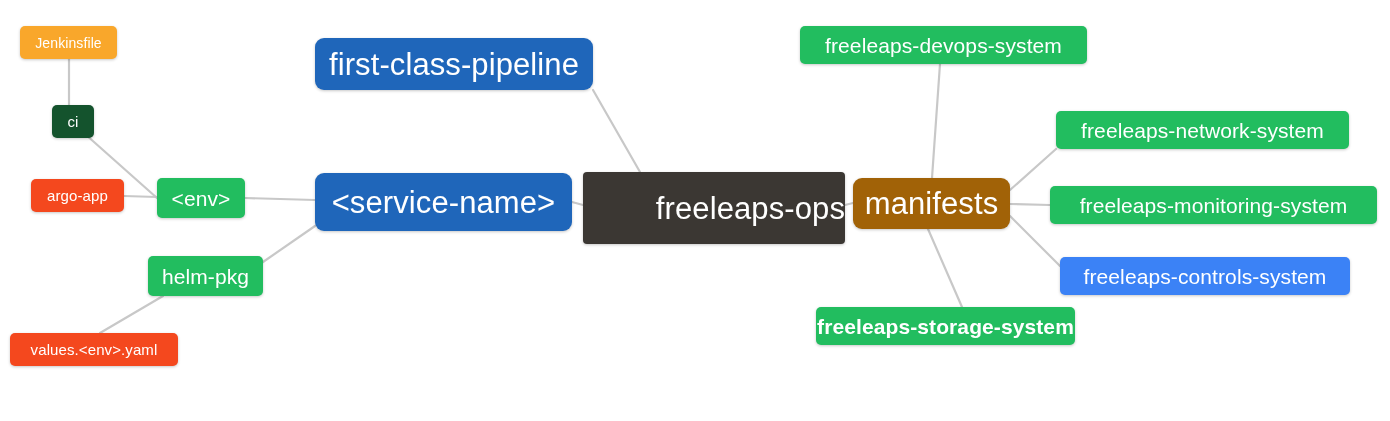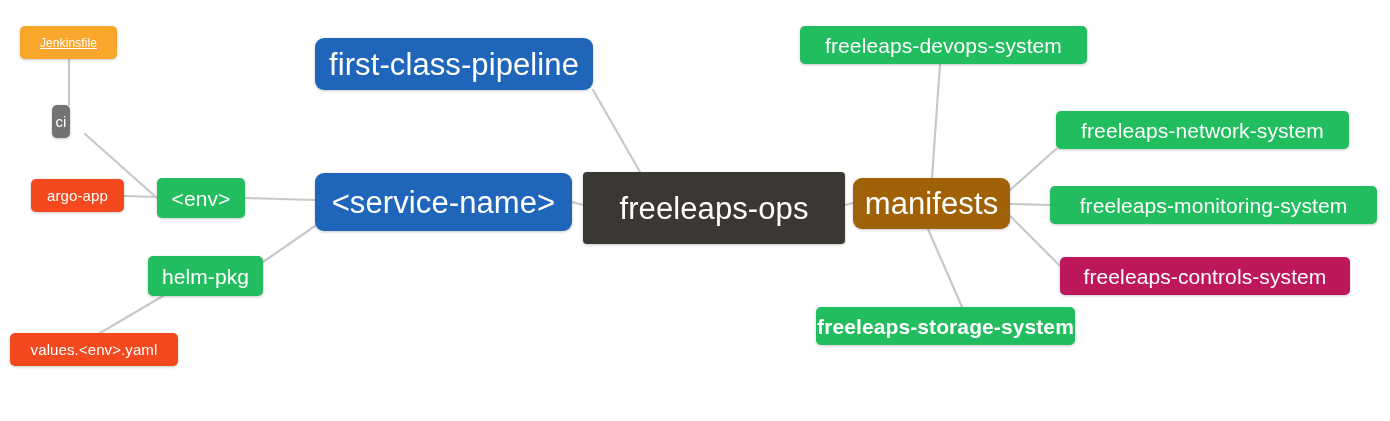--- a/index.html
+++ b/index.html
@@ -65,22 +65,21 @@
   .tier-branch {
     font-size: 21px;
   }
   .tier-leaf {
     font-size: 21px;
   }
   .tier-small {
     font-size: 15px;
   }
   .tier-tiny {
-    font-size: 12px;
-    text-decoration: underline;
+    font-size: 14px;
   }
 </style>
 </head>
 <body>
 
 <div id="mindmap">
   <svg id="edge-layer" viewBox="0 0 1390 421" width="1390" height="421" xmlns="http://www.w3.org/2000/svg">
       <path d="M 69 59 L 69 105" class="edge" stroke="#c8c8c8"></path>
       <path d="M 85 134 L 157 198" class="edge" stroke="#c8c8c8"></path>
       <path d="M 124 196 L 157 197" class="edge" stroke="#c8c8c8"></path>
@@ -89,58 +88,58 @@
       <path d="M 163 296 L 100 333" class="edge" stroke="#c8c8c8"></path>
       <path d="M 572 202 L 583 205" class="edge" stroke="#c8c8c8"></path>
       <path d="M 593 90 L 640 172" class="edge" stroke="#c8c8c8"></path>
       <path d="M 845 205 L 853 203" class="edge" stroke="#c8c8c8"></path>
       <path d="M 940 64 L 932 178" class="edge" stroke="#c8c8c8"></path>
       <path d="M 1010 190 L 1056 149" class="edge" stroke="#c8c8c8"></path>
       <path d="M 1010 204 L 1050 205" class="edge" stroke="#c8c8c8"></path>
       <path d="M 1010 216 L 1060 266" class="edge" stroke="#c8c8c8"></path>
       <path d="M 928 229 L 962 307" class="edge" stroke="#c8c8c8"></path>
     </svg>
-<div class="node tier-root" style="left: 583px; top: 172px; width: 262px; height: 72px; background: rgb(59, 55, 51);">
+<div class="node tier-root" style="left: 583px; top: 172px; width: 262px; height: 72px; background: rgb(59, 55, 51); justify-content: flex-end;">
       <span class="node-label">freeleaps-ops</span>
     </div>
     <div class="node tier-primary" style="left: 315px; top: 173px; width: 257px; height: 58px; background: rgb(31, 102, 186);">
       <span class="node-label">&lt;service-name&gt;</span>
     </div>
     <div class="node tier-primary" style="left: 853px; top: 178px; width: 157px; height: 51px; background: #a16207;">
       <span class="node-label">manifests</span>
     </div>
     <div class="node tier-primary" style="left: 315px; top: 38px; width: 278px; height: 52px; background: rgb(31, 102, 186);">
       <span class="node-label">first-class-pipeline</span>
     </div>
     <div class="node tier-branch" style="left: 157px; top: 178px; width: 88px; height: 40px; background: rgb(34, 189, 95);">
       <span class="node-label">&lt;env&gt;</span>
     </div>
     <div class="node tier-branch" style="left: 148px; top: 256px; width: 115px; height: 40px; background: rgb(34, 189, 95);">
       <span class="node-label">helm-pkg</span>
     </div>
-    <div class="node tier-small" style="left: 52px; top: 105px; width: 18px; height: 33px; background: #737373;">
+    <div class="node tier-small" style="left: 52px; top: 105px; width: 42px; height: 33px; background: #14532d;">
       <span class="node-label">ci</span>
     </div>
     <div class="node tier-tiny" style="left: 20px; top: 26px; width: 97px; height: 33px; background: rgb(249, 167, 43);">
       <span class="node-label">Jenkinsfile</span>
     </div>
     <div class="node tier-small" style="left: 31px; top: 179px; width: 93px; height: 33px; background: rgb(244, 72, 30);">
       <span class="node-label">argo-app</span>
     </div>
     <div class="node tier-small" style="left: 10px; top: 333px; width: 168px; height: 33px; background: rgb(244, 72, 30);">
       <span class="node-label">values.&lt;env&gt;.yaml</span>
     </div>
     <div class="node tier-leaf" style="left: 800px; top: 26px; width: 287px; height: 38px; background: rgb(34, 189, 95);">
       <span class="node-label">freeleaps-devops-system</span>
     </div>
     <div class="node tier-leaf" style="left: 1050px; top: 186px; width: 327px; height: 38px; background: rgb(34, 189, 95);">
       <span class="node-label">freeleaps-monitoring-system</span>
     </div>
     <div class="node tier-leaf" style="left: 1056px; top: 111px; width: 293px; height: 38px; background: rgb(34, 189, 95);">
       <span class="node-label">freeleaps-network-system</span>
     </div>
-    <div class="node tier-leaf" style="left: 1060px; top: 257px; width: 290px; height: 38px; background: #be185d;">
+    <div class="node tier-leaf" style="left: 1060px; top: 257px; width: 290px; height: 38px; background: #3b82f6;">
       <span class="node-label">freeleaps-controls-system</span>
     </div>
     <div class="node tier-leaf" style="left: 816px; top: 307px; width: 259px; height: 38px; background: rgb(34, 189, 95); font-weight: bold;">
       <span class="node-label">freeleaps-storage-system</span>
     </div>
   </div>
 
 </body></html>

